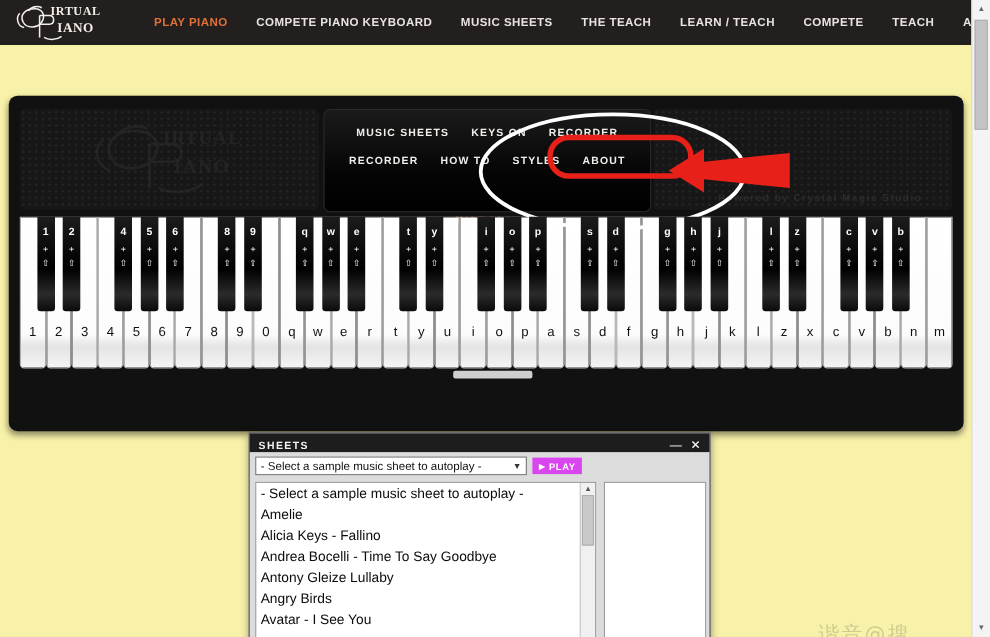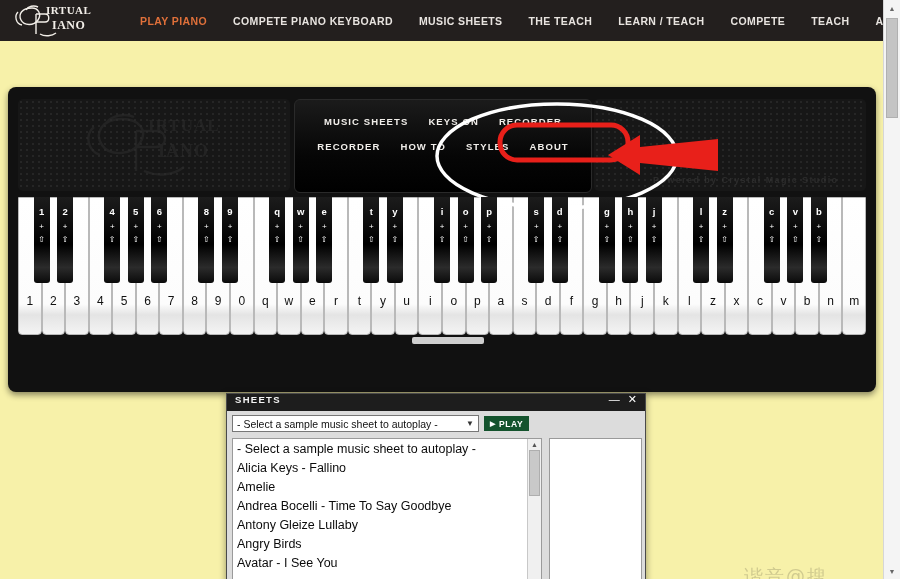--- a/index.html
+++ b/index.html
@@ -104,21 +104,21 @@
   }
   #wm .cn{font-size:19px;color:#8a8560;letter-spacing:2px;font-family:"DejaVu Sans", sans-serif;}
   
   #sheets{
     position:absolute;left:226px;top:352px;width:420px;height:227px;
     background:#dcdcdc;border:1px solid #4a4a4a;
     box-shadow:0 2px 7px rgba(0,0,0,.4);
     box-sizing:border-box;
   }
   #sheets-title{
-    height:17px;background:#1d1d1d;display:flex;align-items:flex-start;
+    height:17px;background:#1d1d1d;display:flex;align-items:flex-end;
     padding:0 4px;box-sizing:border-box;
   }
   #sheets-title .t{
     color:#f3f3f3;font-size:9.5px;font-weight:bold;letter-spacing:1.3px;
     flex:1 1 auto;padding-left:4px;font-family:"Liberation Sans", sans-serif;
   }
   .winbtn{color:#fff;font-size:11px;padding:0 4px;cursor:pointer;line-height:1;}
   #sheets-toolbar{
     height:22px;display:flex;align-items:center;padding:3px 5px 0 5px;gap:5px;
     box-sizing:border-box;
@@ -126,21 +126,21 @@
   #sheet-select{
     width:247px;height:17px;background:#fff;border:1px solid #777;
     display:flex;align-items:center;box-sizing:border-box;cursor:pointer;
   }
   #sheet-select .sv{
     flex:1 1 auto;font-size:10.5px;color:#111;padding-left:4px;
     white-space:nowrap;overflow:hidden;font-family:"Liberation Sans", sans-serif;
   }
   #sheet-select .cv{width:16px;text-align:center;font-size:8px;color:#333;}
   #playbtn{
-    height:15px;background:#14532d;color:#fff;font-size:8.5px;font-weight:bold;
+    height:15px;background:#d946ef;color:#fff;font-size:8.5px;font-weight:bold;
     letter-spacing:.6px;display:flex;align-items:center;padding:0 6px;
     cursor:pointer;font-family:"Liberation Sans", sans-serif;
   }
   #playbtn .tri{font-size:7px;margin-right:3px;}
   #sheets-body{
     position:absolute;left:0;top:44px;width:420px;height:183px;
   }
   #listbox{
     position:absolute;left:5px;top:0;width:310px;height:181px;
     background:#fff;border:1px solid #9a9a9a;box-sizing:border-box;
@@ -512,22 +512,22 @@
       <div id="playbtn">
         <span class="tri">▶</span>
         <span>PLAY</span>
       </div>
     </div>
 
     <div id="sheets-body">
       <div id="listbox">
         <div id="listitems">
             <div class="li">- Select a sample music sheet to autoplay -</div>
+            <div class="li">Amelie</div>
             <div class="li">Alicia Keys - Fallino</div>
-            <div class="li">Amelie</div>
             <div class="li">Andrea Bocelli - Time To Say Goodbye</div>
             <div class="li">Antony Gleize Lullaby</div>
             <div class="li">Angry Birds</div>
             <div class="li">Avatar - I See You</div>
           </div>
         <div id="lscroll">
           <div class="ar">▲</div>
           <div class="thumb"></div>
         </div>
       </div>

